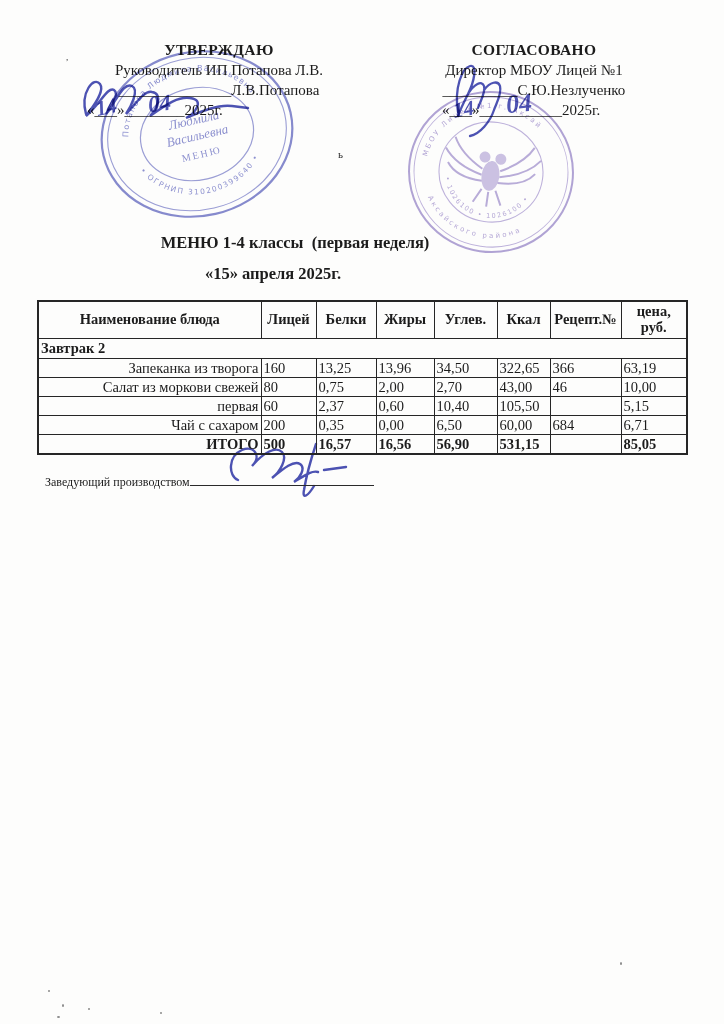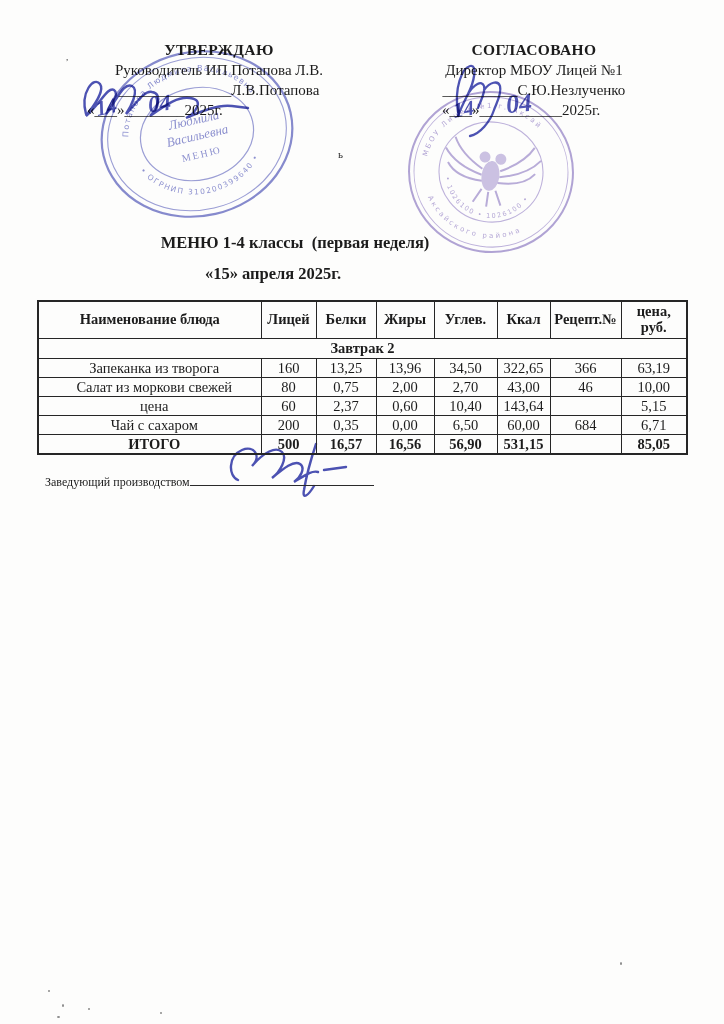--- a/index.html
+++ b/index.html
@@ -31,22 +31,22 @@
     border:1px solid #262626;
     padding:0 2px;
     overflow:hidden;
     white-space:nowrap;
     margin-top:28px;
   }
   table.menu th{
     height:36px;font-weight:bold;text-align:center;vertical-align:middle;
     white-space:pre-line;line-height:1.1;
   }
-  table.menu td{height:18px;text-align:center;vertical-align:middle;}
-  table.menu td.dish{text-align:center;padding-left:11px;}
+  table.menu td{height:18px;text-align:left;vertical-align:middle;}
+  table.menu td.dish{text-align:right;padding-left:11px;}
   table.menu tr.section td{font-weight:bold;height:19px;}
   table.menu tr.total td{font-weight:bold;}
   
   .footer-line{position:absolute;font-size:12px;}
   .footer-line .lbl{vertical-align:bottom;}
   .footer-line .uline{display:inline-block;width:184px;height:15px;
     border-bottom:1.3px solid #2a2a2a;}
   
   .ink{position:absolute;mix-blend-mode:multiply;pointer-events:none;}
   .hand-digit{position:absolute;font-style:italic;font-weight:bold;
@@ -192,26 +192,26 @@
         <td class="dish">Салат из моркови свежей</td>
         <td>80</td>
         <td>0,75</td>
         <td>2,00</td>
         <td>2,70</td>
         <td>43,00</td>
         <td>46</td>
         <td>10,00</td>
       </tr>
       <tr>
-        <td class="dish">цена</td>
+        <td class="dish">первая</td>
         <td>60</td>
         <td>2,37</td>
         <td>0,60</td>
         <td>10,40</td>
-        <td>143,64</td>
+        <td>105,50</td>
         <td></td>
         <td>5,15</td>
       </tr>
       <tr>
         <td class="dish">Чай с сахаром</td>
         <td>200</td>
         <td>0,35</td>
         <td>0,00</td>
         <td>6,50</td>
         <td>60,00</td>

